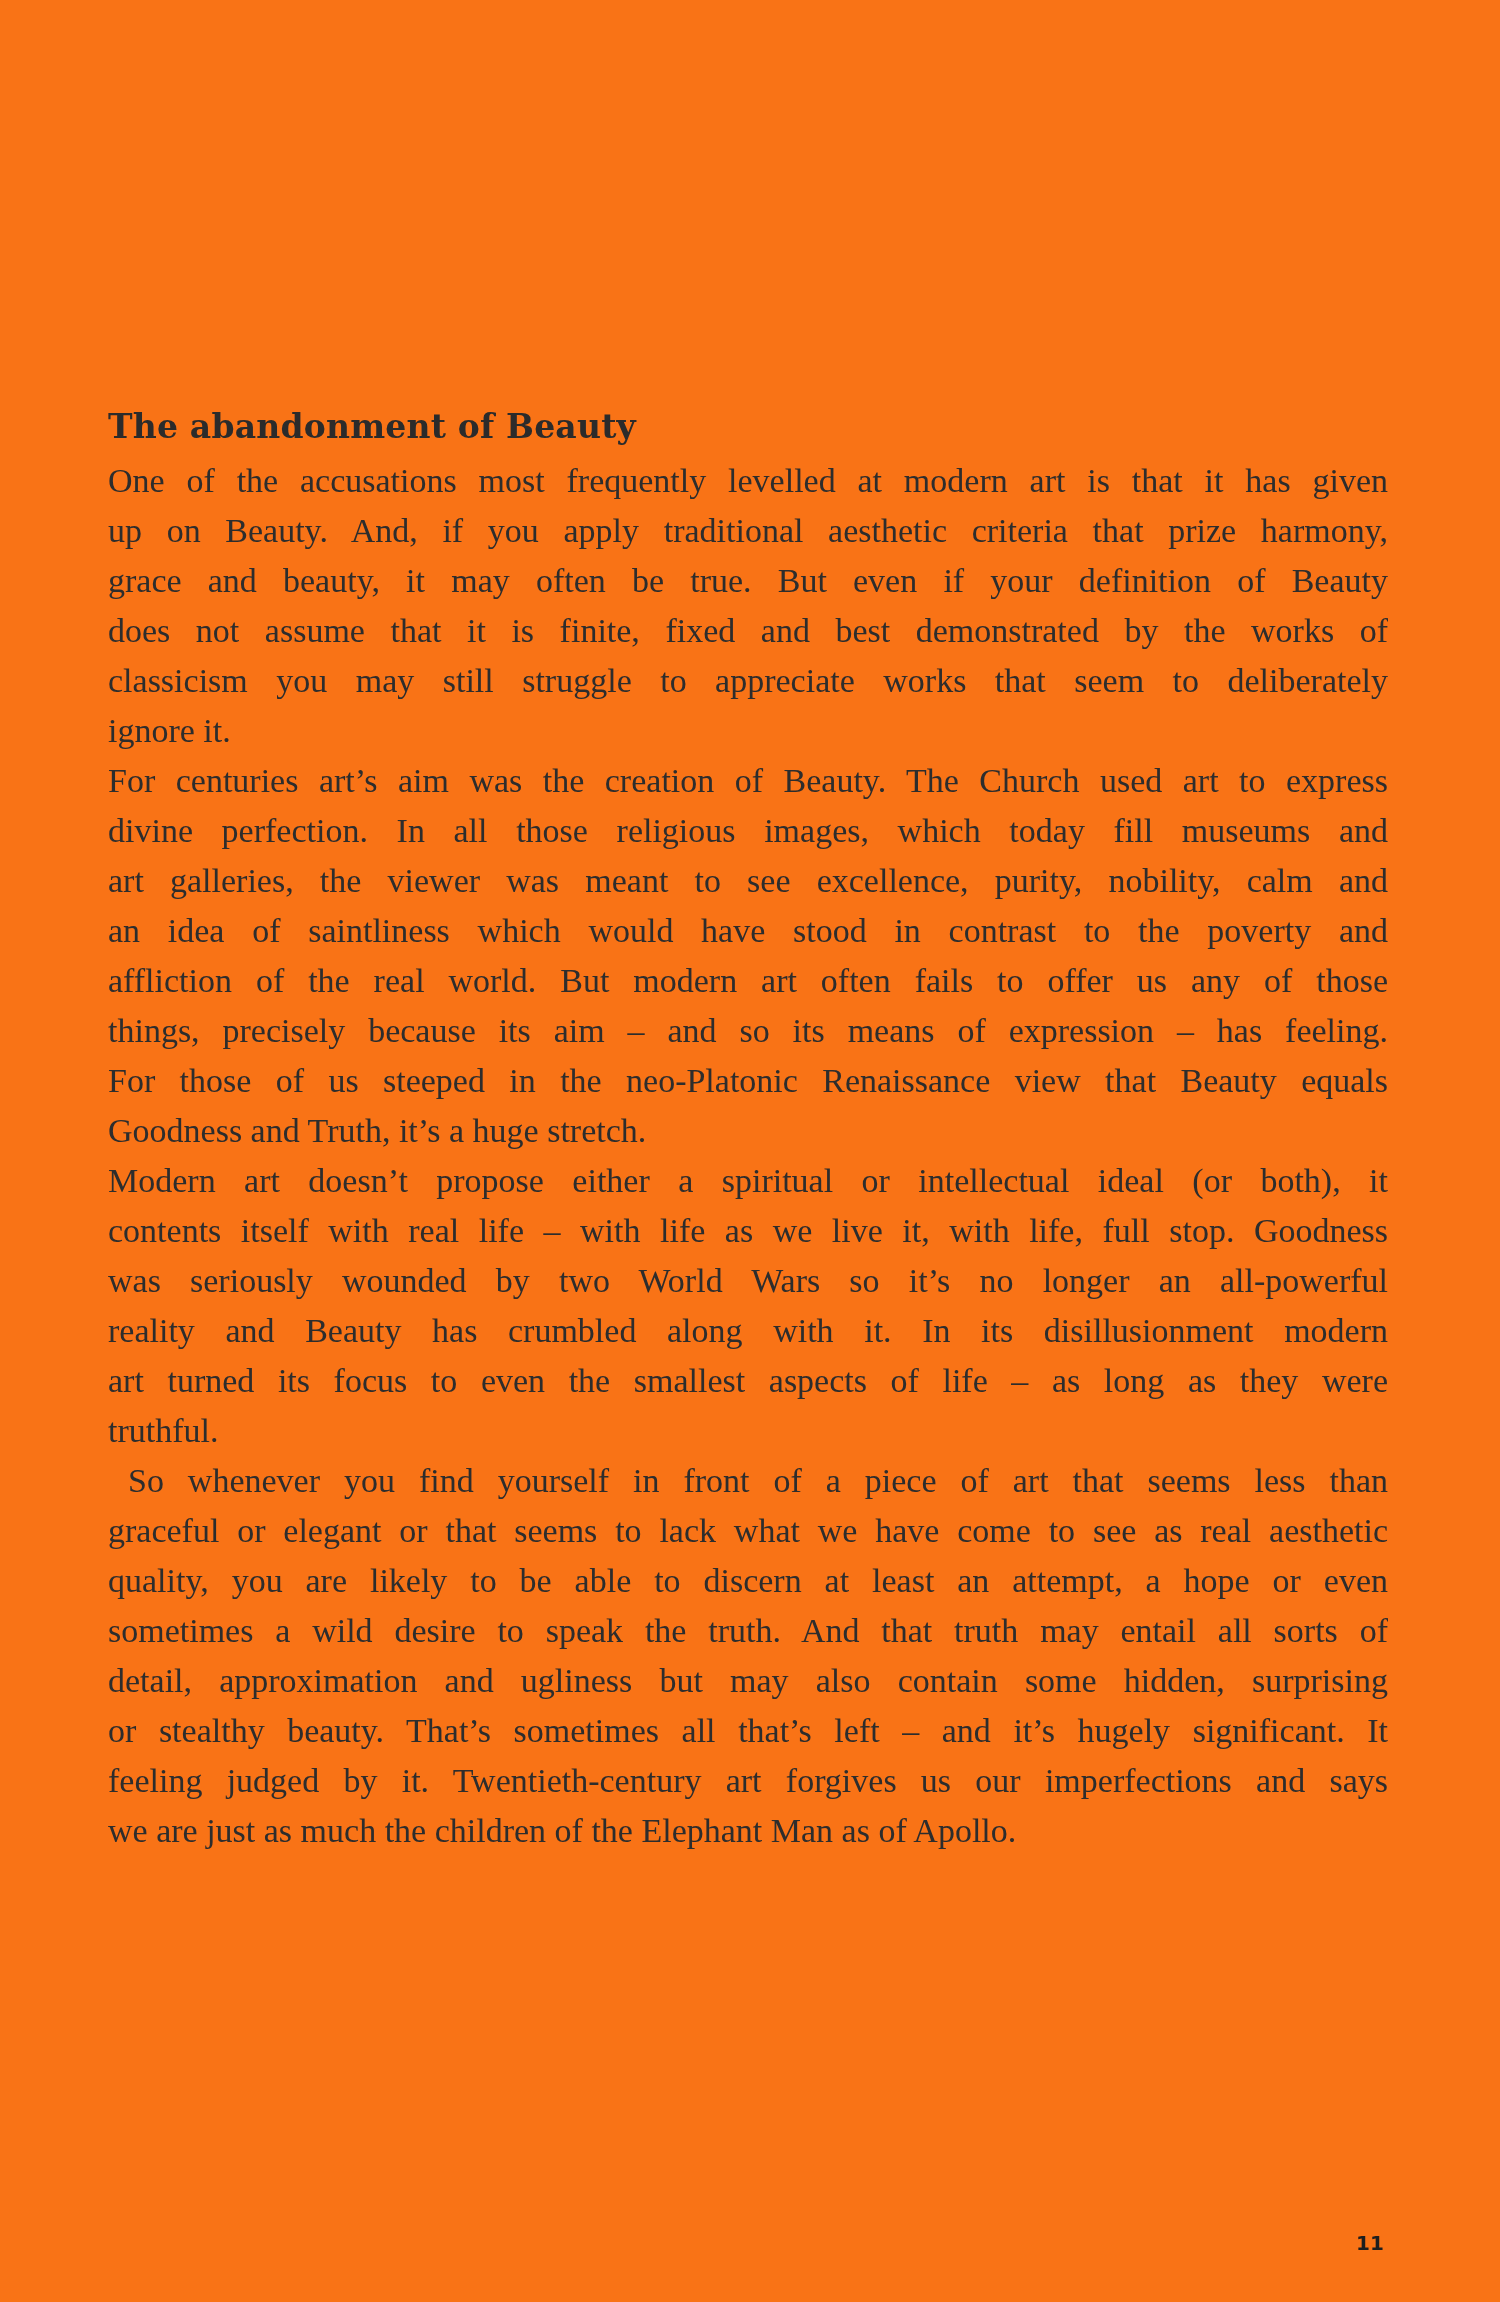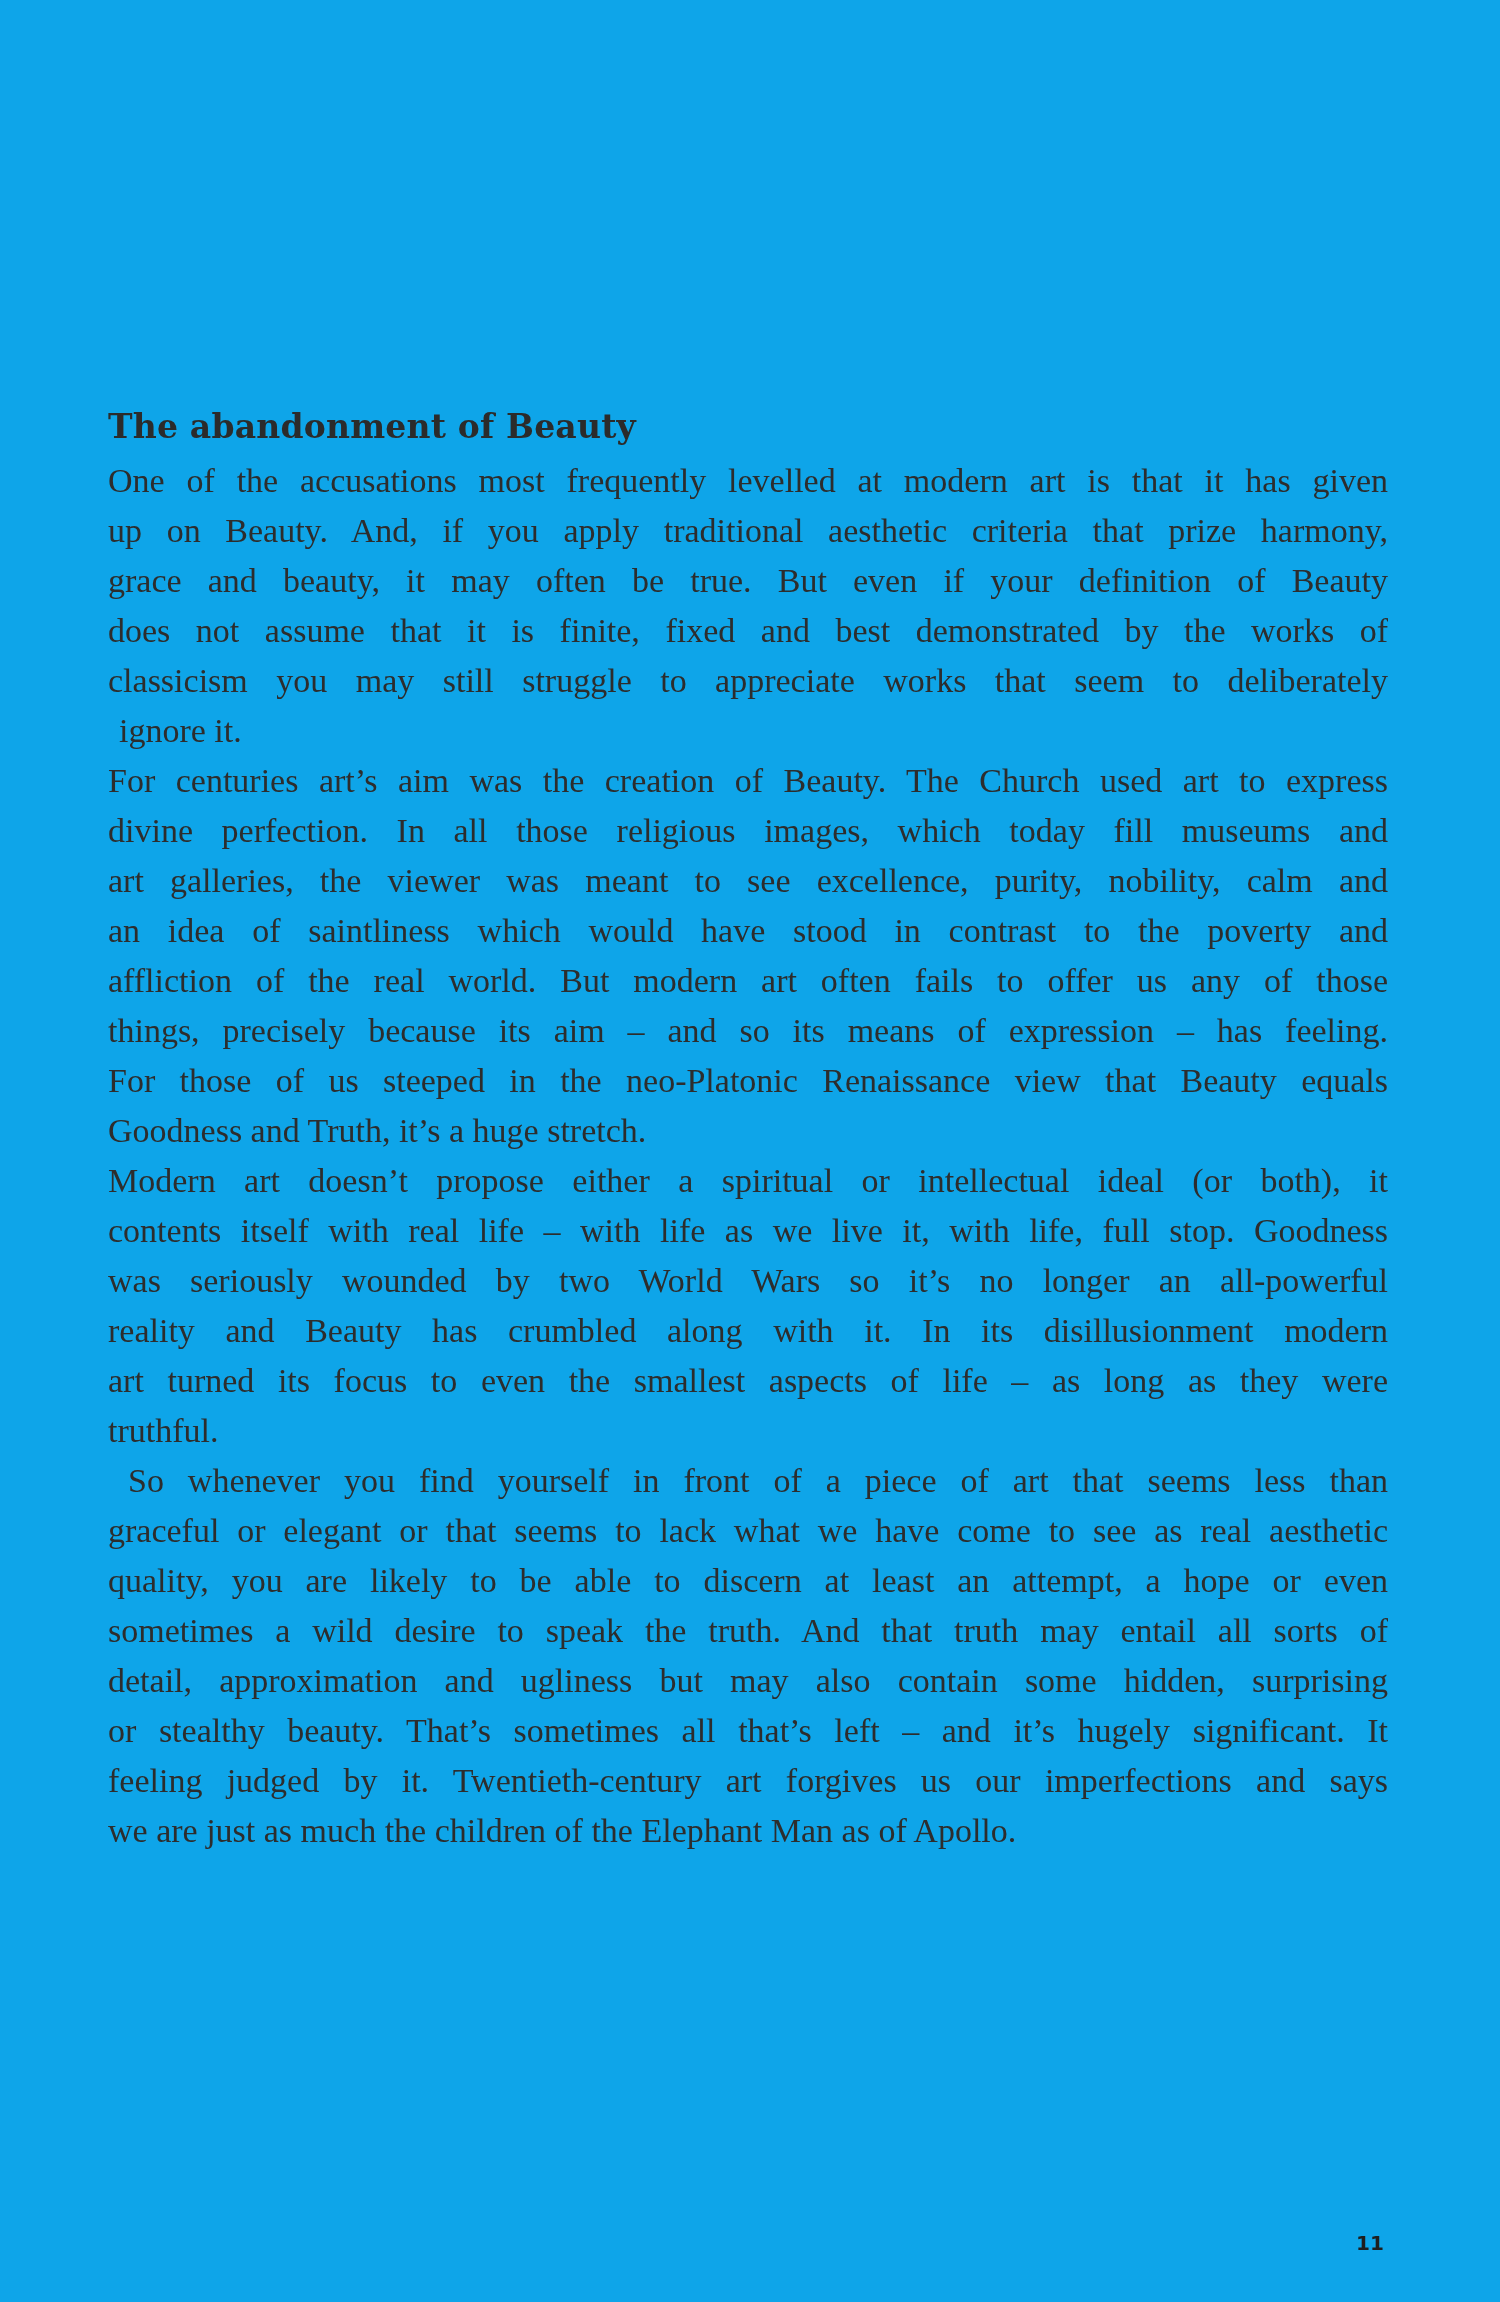--- a/index.html
+++ b/index.html
@@ -12,21 +12,21 @@
     height: 2302px;
     position: relative;
     overflow: hidden;
     color: #2a2a2a;
   }
   .page {
     position: absolute;
     left: 0; top: 0;
     width: 1500px;
     height: 2302px;
-    background: #0ea5e9;
+    background: #f97316;
   }
   .title {
     position: absolute;
     left: 108px;
     top: 405px;
     font-family: "DejaVu Serif", serif;
     font-weight: bold;
     font-size: 33px;
     line-height: 44px;
     color: #2b2b2b;
@@ -71,21 +71,21 @@
   <h2 class="title" style="margin:0;">The abandonment of Beauty</h2>
 
   <div class="body-text">
 
     <div>
       <span class="line" style="white-space: normal; overflow: hidden;">One of the accusations most frequently levelled at modern art is that it has given</span>
       <span class="line" style="white-space: normal; overflow: hidden;">up on Beauty. And, if you apply traditional aesthetic criteria that prize harmony,</span>
       <span class="line" style="white-space: normal; overflow: hidden;">grace and beauty, it may often be true. But even if your definition of Beauty</span>
       <span class="line" style="white-space: normal; overflow: hidden;">does not assume that it is finite, fixed and best demonstrated by the works of</span>
       <span class="line" style="white-space: normal; overflow: hidden;">classicism you may still struggle to appreciate works that seem to deliberately</span>
-      <span class="line last" style="white-space: normal; overflow: hidden; margin-left: 11px;">ignore it.</span>
+      <span class="line last" style="white-space: normal; overflow: hidden;">ignore it.</span>
     </div>
 
     <div>
       <span class="line" style="white-space: normal; overflow: hidden;">For centuries art’s aim was the creation of Beauty. The Church used art to express</span>
       <span class="line" style="white-space: normal; overflow: hidden;">divine perfection. In all those religious images, which today fill museums and</span>
       <span class="line" style="white-space: normal; overflow: hidden;">art galleries, the viewer was meant to see excellence, purity, nobility, calm and</span>
       <span class="line" style="white-space: normal; overflow: hidden;">an idea of saintliness which would have stood in contrast to the poverty and</span>
       <span class="line" style="white-space: normal; overflow: hidden;">affliction of the real world. But modern art often fails to offer us any of those</span>
       <span class="line" style="white-space: normal; overflow: hidden;">things, precisely because its aim – and so its means of expression – has feeling.</span>
       <span class="line" style="white-space: normal; overflow: hidden;">For those of us steeped in the neo-Platonic Renaissance view that Beauty equals</span>

